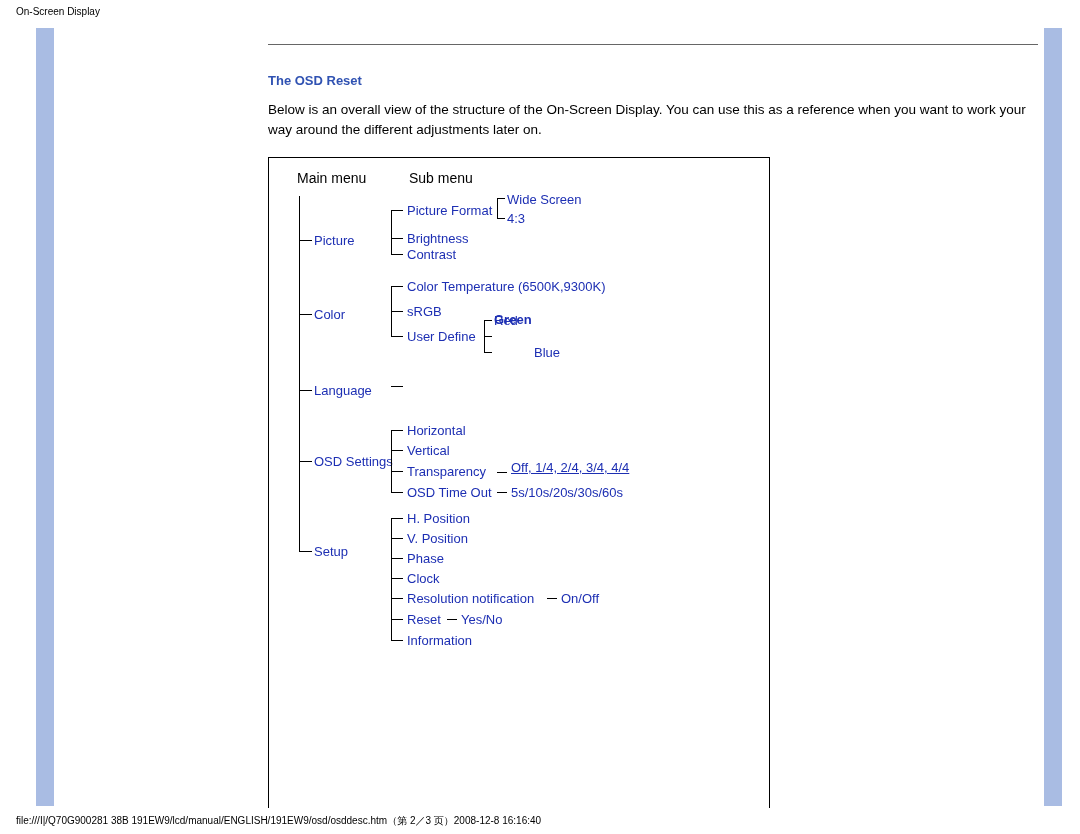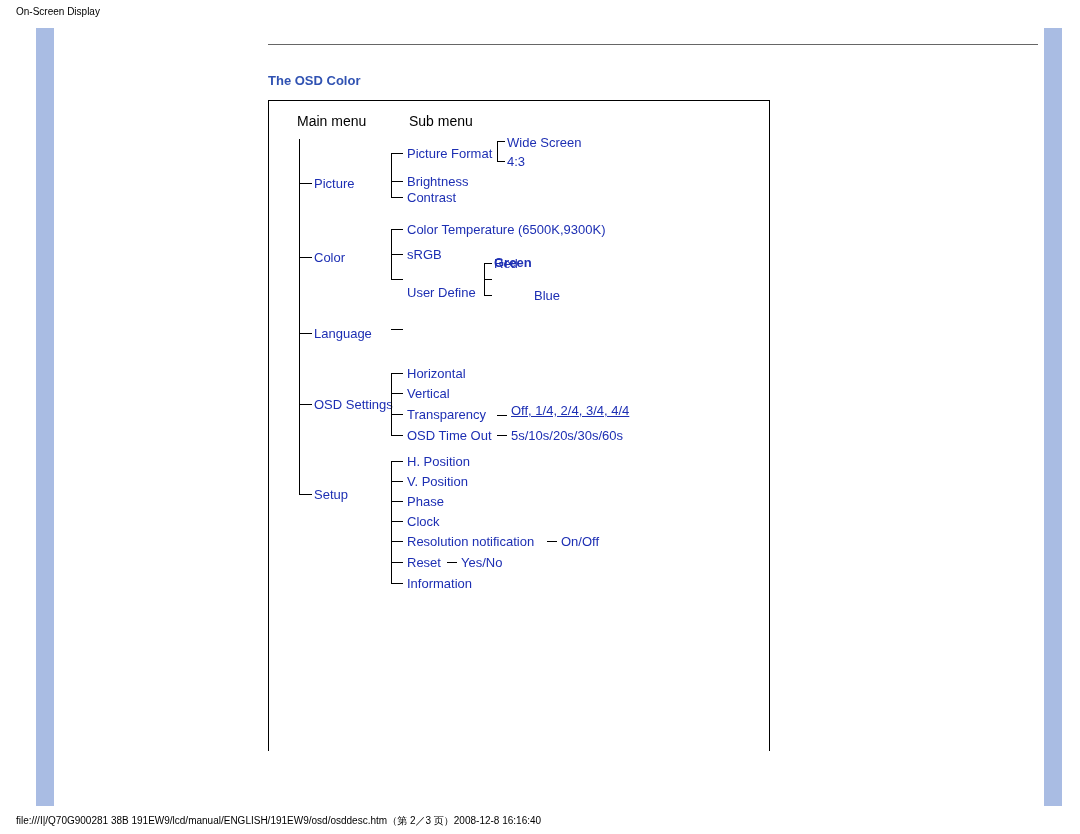--- a/index.html
+++ b/index.html
@@ -91,21 +91,22 @@
 </style>
 </head>
 <body>
 
 <div class="page-header">On-Screen Display</div>
 <div class="bar-left"></div>
 <div class="bar-right"></div>
 
 <div class="content">
   <div class="hr"></div>
-  <div class="section-title">The OSD Color</div>
+  <div class="section-title">The OSD Reset</div>
+  <div class="body-text">Below is an overall view of the structure of the On-Screen Display. You can use this as a reference when you want to work your way around the different adjustments later on.</div>
 
   <div class="diagram">
     <span class="col-head ch-main">Main menu</span>
     <span class="col-head ch-sub">Sub menu</span>
 
     <div class="v" style="left:30px; top:38px; height:355px;"></div>
     <div class="h" style="left:30px; top:82px;  width:13px;"></div>
     <div class="h" style="left:30px; top:156px; width:13px;"></div>
     <div class="h" style="left:30px; top:232px; width:13px;"></div>
     <div class="h" style="left:30px; top:303px; width:13px;"></div>
@@ -130,21 +131,21 @@
     <div class="h" style="left:228px; top:60px; width:8px;"></div>
     <span class="lbl" style="left:238px; top:34px;">Wide Screen</span>
     <span class="lbl" style="left:238px; top:53px;">4:3</span>
 
     <div class="v" style="left:122px; top:128px; height:50px;"></div>
     <div class="h" style="left:122px; top:128px; width:12px;"></div>
     <div class="h" style="left:122px; top:153px; width:12px;"></div>
     <div class="h" style="left:122px; top:178px; width:12px;"></div>
     <span class="lbl" style="left:138px; top:121px;">Color Temperature (6500K,9300K)</span>
     <span class="lbl" style="left:138px; top:146px;">sRGB</span>
-    <span class="lbl" style="left:138px; top:184px;">User Define</span>
+    <span class="lbl" style="left:138px; top:171px;">User Define</span>
 
     <div class="v" style="left:215px; top:162px; height:32px;"></div>
     <div class="h" style="left:215px; top:162px; width:8px;"></div>
     <div class="h" style="left:215px; top:178px; width:8px;"></div>
     <div class="h" style="left:215px; top:194px; width:8px;"></div>
     <span class="lbl" style="left:225px; top:155px;">Red</span>
     <span class="lbl" style="left:225px; top:154px;font-weight:bold;">Green</span>
     <span class="lbl" style="left:225px; top:187px;margin-left:40px;">Blue</span>
 
     <div class="h" style="left:122px; top:228px; width:12px;"></div>

